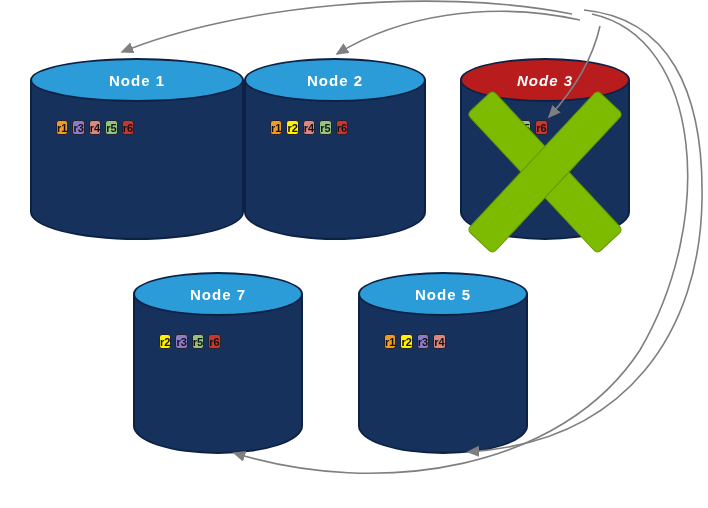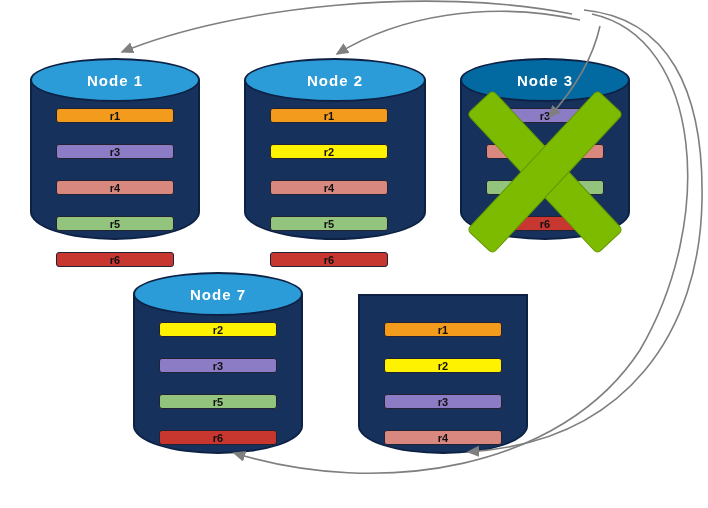--- a/index.html
+++ b/index.html
@@ -13,42 +13,42 @@
     background:#16325C;border:2px solid #0D2145;box-sizing:border-box;
     border-radius:0 0 50% 50% / 0 0 28px 28px;
   }
   .cyl-top{
     position:absolute;left:0;right:0;top:0;height:44px;
     background:#2B9CD8;border:2px solid #0D2145;box-sizing:border-box;
     border-radius:50%;display:flex;align-items:center;justify-content:center;
   }
   .node-title{color:#ffffff;font-weight:bold;font-size:15px;letter-spacing:1px;}
   .bars{
-    position:absolute;left:26px;top:50px;width:118px;
-    display:flex;flex-direction:column;gap:21px;
+    position:absolute;left:26px;top:62px;width:118px;
+    display:flex;flex-direction:row;gap:4px;
   }
   .bar{
     height:15px;line-height:15px;border-radius:3px;border:1px solid #222233;
     box-sizing:border-box;text-align:center;font-size:11px;font-weight:bold;color:#111111;
   }
   .fail-x{position:absolute;left:475px;top:98px;width:140px;height:148px;z-index:2;}
   .x-bar{
     position:absolute;left:50%;top:50%;width:192px;height:36px;border-radius:5px;
     background:#7CBB00;border:1px solid #639600;box-sizing:border-box;
   }
   .x-bar.a{transform:translate(-50%,-50%) rotate(47deg);}
   .x-bar.b{transform:translate(-50%,-50%) rotate(-47deg);}
   svg.arrows{position:absolute;left:0;top:0;z-index:3;pointer-events:none;}
 </style>
 </head>
 <body>
 
 <div class="canvas">
 
-  <div class="node" style="left:30px;top:58px;">
+  <div class="node" style="left:30px;top:58px;padding-left:44px;">
     <div class="cyl-body" style="background-color: rgb(22, 50, 92);"></div>
     <div class="cyl-top" style="background-color: rgb(43, 156, 216);">
       <span class="node-title">Node 1</span>
     </div>
     <div class="bars">
       <div class="bar" style="background-color: rgb(242, 155, 29);">r1</div>
       <div class="bar" style="background-color: rgb(140, 123, 197);">r3</div>
       <div class="bar" style="background-color: rgb(217, 136, 128);">r4</div>
       <div class="bar" style="background-color: rgb(147, 196, 125);">r5</div>
       <div class="bar" style="background-color: rgb(199, 55, 47);">r6</div>
@@ -64,21 +64,21 @@
       <div class="bar" style="background-color: rgb(242, 155, 29);">r1</div>
       <div class="bar" style="background-color: rgb(255, 242, 0);">r2</div>
       <div class="bar" style="background-color: rgb(217, 136, 128);">r4</div>
       <div class="bar" style="background-color: rgb(147, 196, 125);">r5</div>
       <div class="bar" style="background-color: rgb(199, 55, 47);">r6</div>
     </div>
   </div>
 
   <div class="node" style="left:460px;top:58px;">
     <div class="cyl-body" style="background-color: rgb(22, 50, 92);"></div>
-    <div class="cyl-top" style="background-color: #0369a1;">
+    <div class="cyl-top" style="background-color: #b91c1c; font-style: italic;">
       <span class="node-title">Node 3</span>
     </div>
     <div class="bars">
       <div class="bar" style="background-color: rgb(140, 123, 197);">r3</div>
       <div class="bar" style="background-color: rgb(217, 136, 128);">r4</div>
       <div class="bar" style="background-color: rgb(147, 196, 125);">r5</div>
       <div class="bar" style="background-color: rgb(199, 55, 47);">r6</div>
     </div>
   </div>
 
@@ -90,20 +90,23 @@
     <div class="bars">
       <div class="bar" style="background-color: rgb(255, 242, 0);">r2</div>
       <div class="bar" style="background-color: rgb(140, 123, 197);">r3</div>
       <div class="bar" style="background-color: rgb(147, 196, 125);">r5</div>
       <div class="bar" style="background-color: rgb(199, 55, 47);">r6</div>
     </div>
   </div>
 
   <div class="node" style="left:358px;top:272px;">
     <div class="cyl-body" style="background-color: rgb(22, 50, 92);"></div>
+    <div class="cyl-top" style="background-color: rgb(43, 156, 216);">
+      <span class="node-title">Node 5</span>
+    </div>
     <div class="bars">
       <div class="bar" style="background-color: rgb(242, 155, 29);">r1</div>
       <div class="bar" style="background-color: rgb(255, 242, 0);">r2</div>
       <div class="bar" style="background-color: rgb(140, 123, 197);">r3</div>
       <div class="bar" style="background-color: rgb(217, 136, 128);">r4</div>
     </div>
   </div>
 
   <div class="fail-x">
     <div class="x-bar a" style="background-color: rgb(124, 187, 0);"></div>

